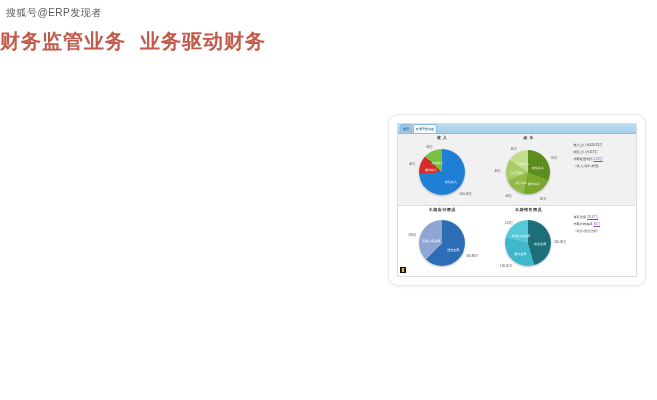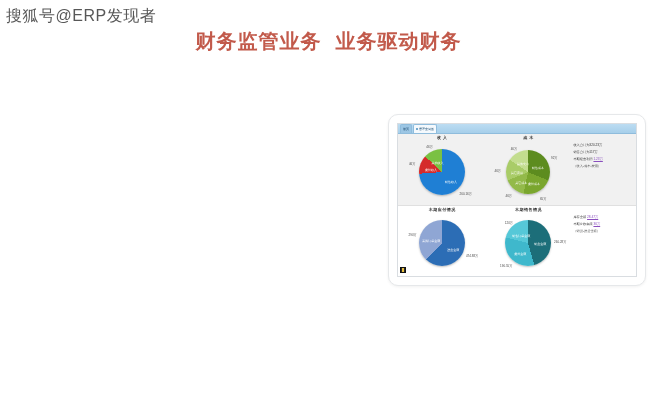--- a/index.html
+++ b/index.html
@@ -7,30 +7,29 @@
     width:657px;height:400px;
     background:#ffffff;
     font-family:"Liberation Sans","DejaVu Sans",sans-serif;
     overflow:hidden;
     position:relative;
   }
 
   
   .watermark{
     position:absolute;left:6px;top:6px;
-    font-size:16px;color:#3a3a3a;
+    font-size:10px;color:#3a3a3a;
     letter-spacing:.5px;
     white-space:nowrap;
     opacity:.85;
   }
 
   
   .headline{
     position:absolute;top:28px;left:0;right:0;
-    text-align:center;
     font-size:20px;font-weight:bold;
     color:#c25a4b;
     letter-spacing:1px;
     white-space:nowrap;
   }
   .headline .gap{display:inline-block;width:14px;}
 
   
   .monitor{
     position:absolute;left:388px;top:114px;

